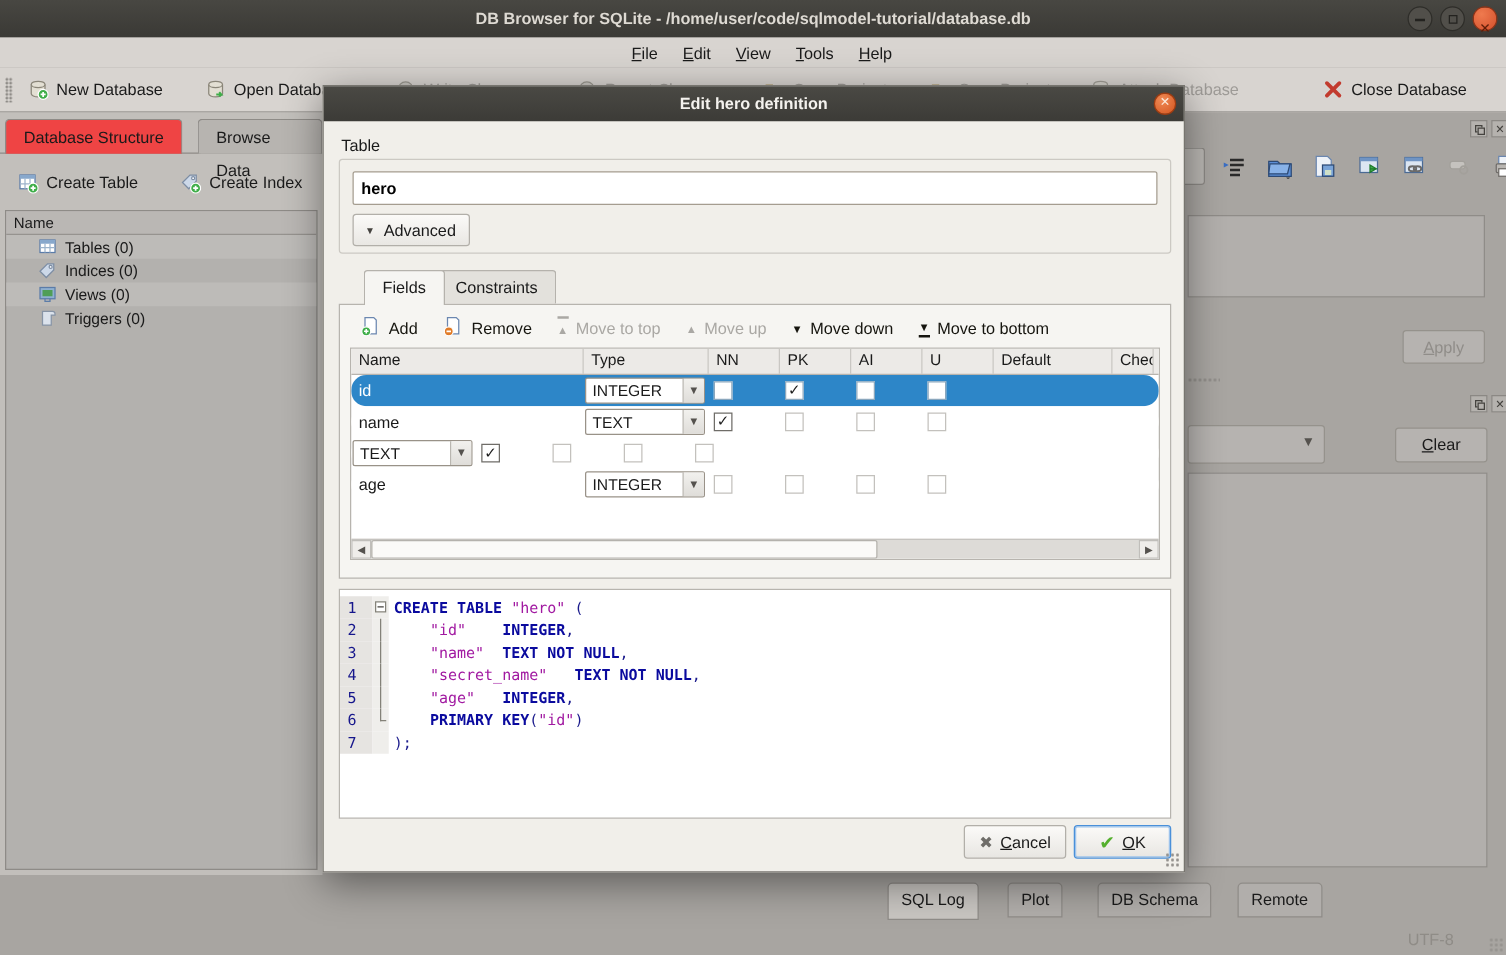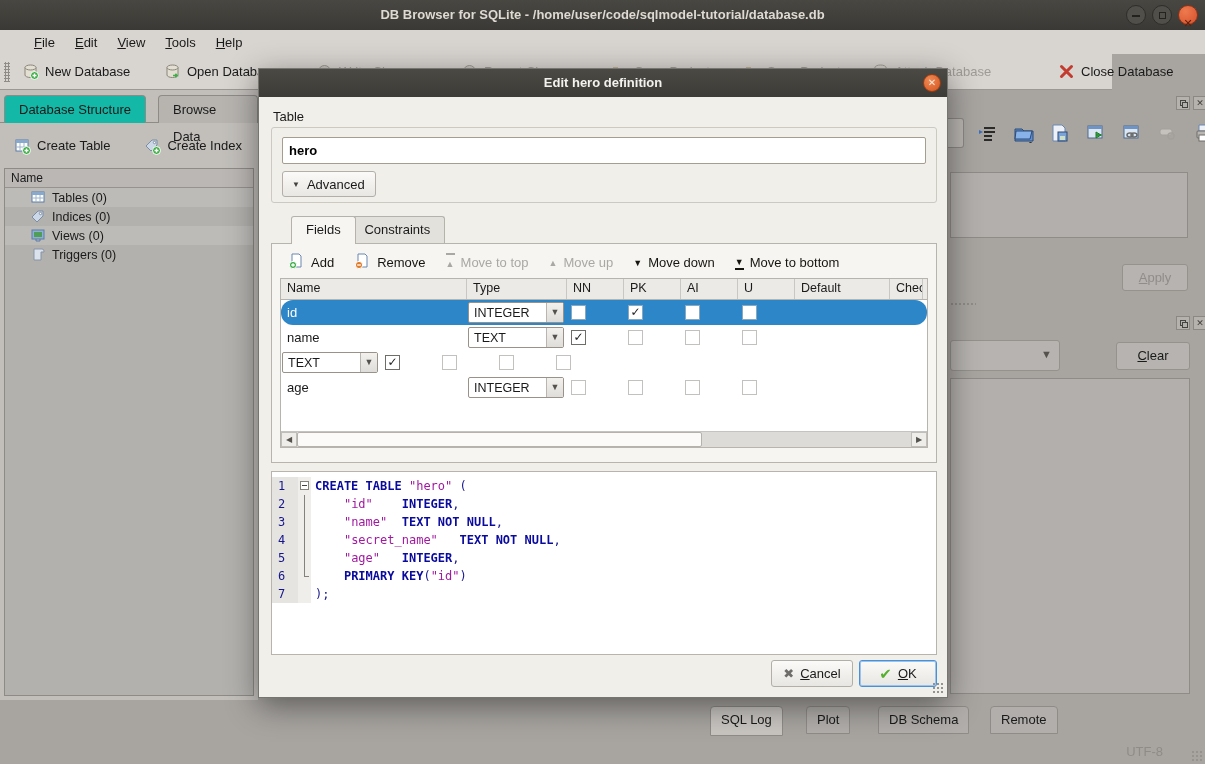--- a/index.html
+++ b/index.html
@@ -11,36 +11,36 @@
     background:linear-gradient(#484742,#3a3935); color:#dedad3; font-weight:bold;
     text-align:center; line-height:30px; }
   .win-controls { position:absolute; right:7px; top:5px; display:flex; gap:6px; }
   .win-btn { width:20px; height:20px; border-radius:50%; background:#514f4a; border:1px solid #2e2d29;
     position:relative; }
   .win-btn.close { background:radial-gradient(circle at 35% 30%, #ef7a4e, #d4502c); border-color:#8c3317; }
   .win-btn .glyph-min { position:absolute; left:5px; top:9px; width:8px; height:2px; background:#23221f; }
   .win-btn .glyph-max { position:absolute; left:6px; top:6px; width:7px; height:7px; border:1.5px solid #23221f; }
   .win-btn .glyph-x { position:absolute; left:0; top:2px; width:100%; text-align:center; color:#5e1d08; font-size:11px; font-weight:bold; }
 
-  .menubar { position:absolute; left:0; top:30px; width:1205px; height:24px; background:#d8d4d0; display:flex; align-items:center; padding-left:24px; }
+  .menubar { position:absolute; left:0; top:30px; width:1205px; height:24px; background:#d8d4d0; display:flex; align-items:center; padding-left:14px;justify-content:center; }
   .menu-item { padding:2px 10px; }
   .menu-item::first-letter { text-decoration:underline; }
 
-  .toolbar { position:absolute; left:0; top:54px; width:1112px; height:36px; background:#d8d4d0; border-bottom:1px solid #9b9894; }
+  .toolbar { position:absolute; left:0; top:54px; width:1205px; height:36px; background:#d8d4d0; border-bottom:1px solid #9b9894; }
   .tb-grip { position:absolute; left:4px; top:8px; width:6px; height:20px;
     background-image:radial-gradient(#8f8c88 1px, transparent 1.3px); background-size:3px 3px; }
   .tb-item { position:absolute; top:4px; height:27px; display:flex; align-items:center; gap:6px; padding:0 6px; white-space:nowrap; }
   .tb-item.disabled { color:#9e9b97; }
   .tb-icon { width:17px; height:17px; display:inline-block; }
   .tb-icon svg { display:block; }
 
   
   .left-panel { position:absolute; left:0; top:90px; width:258px; height:610px; background:#c2bfbb; }
   .ptab { position:absolute; top:5px; height:28px; line-height:27px; padding:0 14px; border:1px solid #8e8b87; border-bottom:none; border-radius:4px 4px 0 0; background:#b7b4b0; }
-  .ptab.active { background:#14b8a6; z-index:2; }
+  .ptab.active { background:#ef4444; z-index:2; }
   .ptab-line { position:absolute; left:0; top:32px; width:258px; height:1px; background:#8e8b87; }
   .create-row { position:absolute; left:10px; top:42px; display:flex; gap:26px; }
   .create-btn { display:flex; align-items:center; gap:6px; height:26px; padding:0 4px; }
   .tree { position:absolute; left:4px; top:78px; width:250px; height:528px; border:1px solid #8e8b87; background:#b3b1ae; }
   .tree-header { height:19px; background:#bab7b4; border-bottom:1px solid #96938f; padding-left:6px; line-height:18px; font-size:12px; }
   .tree-row { height:19px; display:flex; align-items:center; padding-left:26px; gap:6px; font-size:12.5px; }
   .tree-row.alt { background:#bdbbb8; }
   .tree-icon { width:15px; height:15px; }
   .tree-icon svg { display:block; }
 

